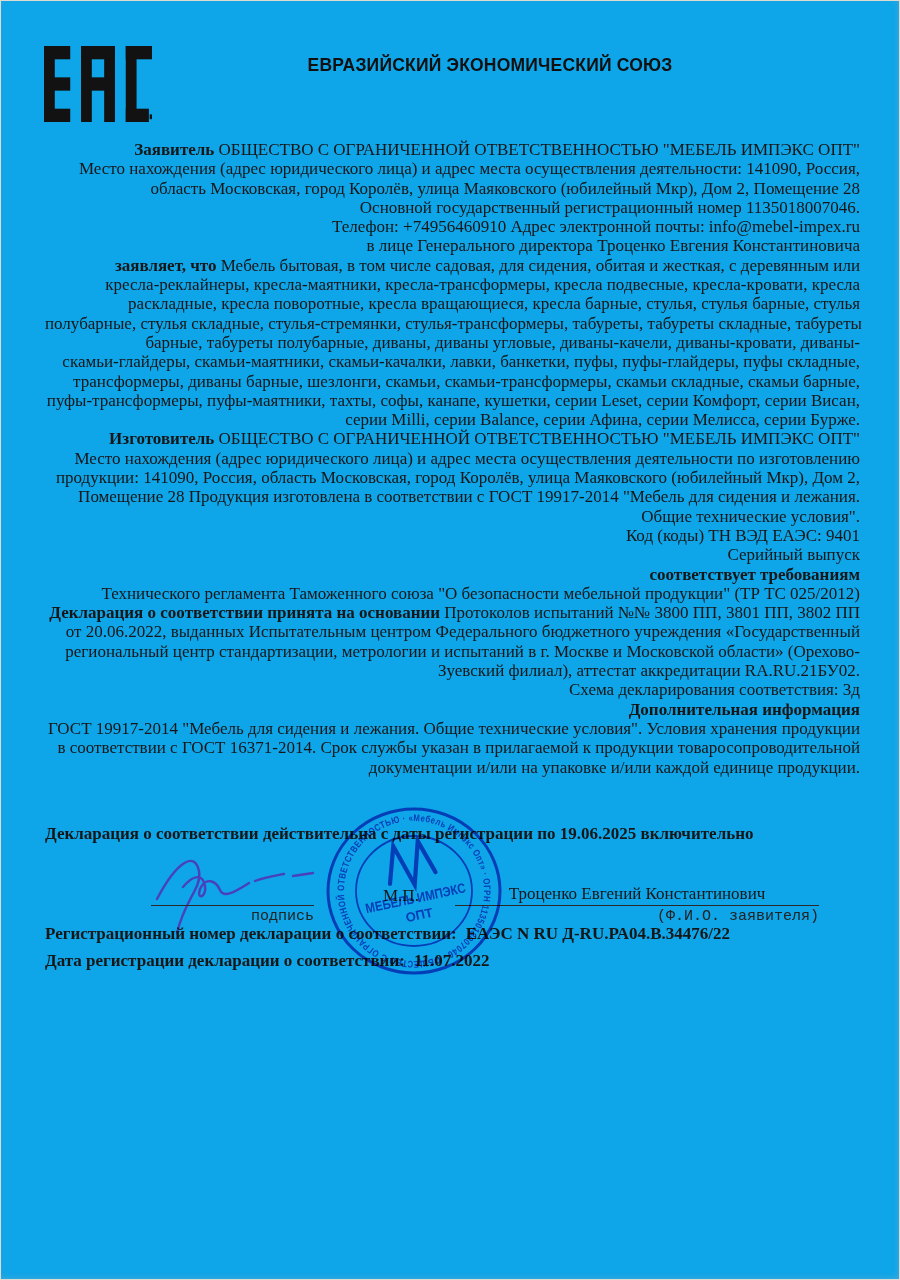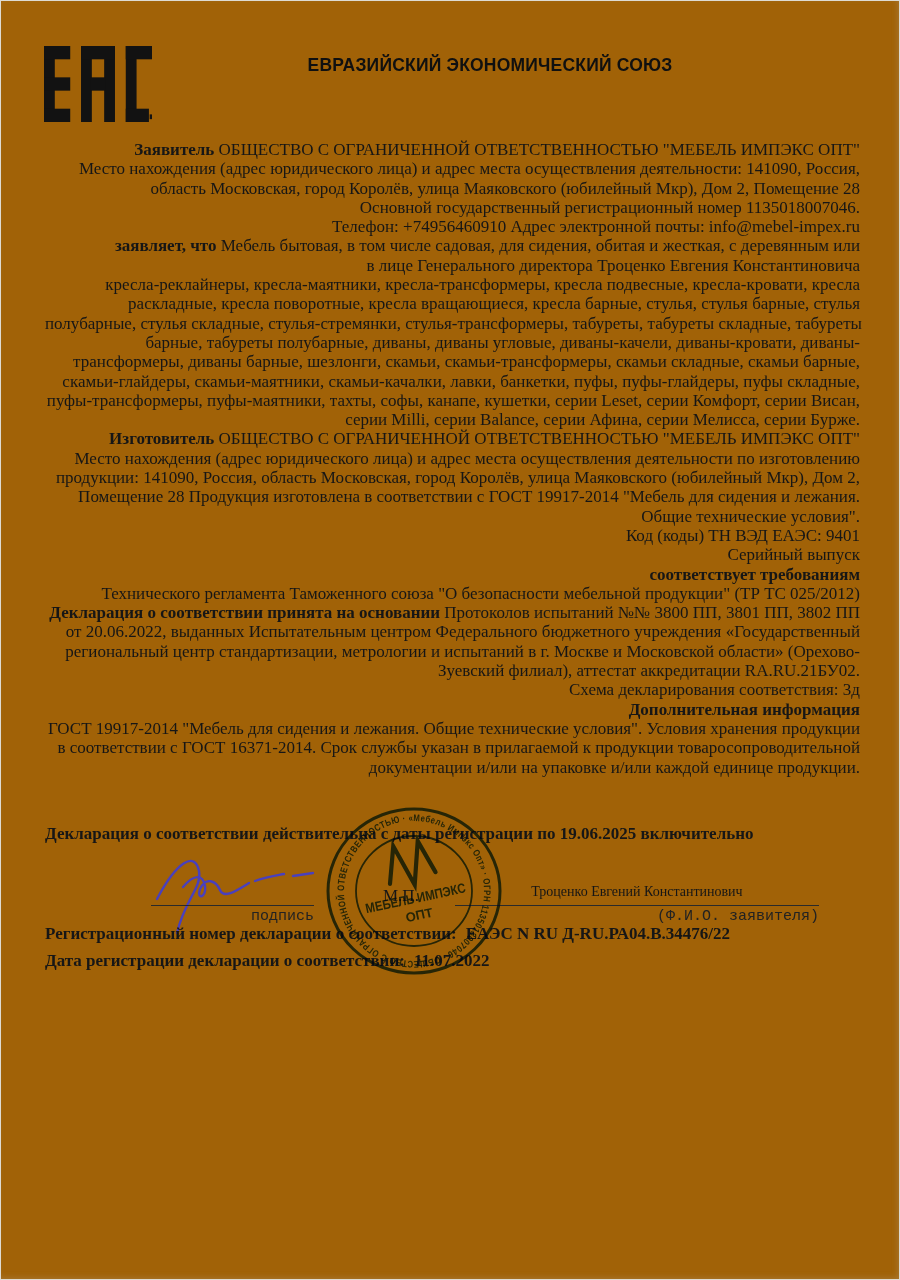--- a/index.html
+++ b/index.html
@@ -1,19 +1,19 @@
 <!DOCTYPE html>
 <html><head>
 <meta charset="utf-8">
 <style>
   html,body{margin:0;padding:0;}
   .page{
     position:relative;
     width:900px;height:1280px;
-    background:#a16207;
+    background:#0ea5e9;
     box-shadow:inset 0 0 0 1px #dedbd2, inset -2px -2px 6px rgba(190,186,170,.25);
     overflow:hidden;
     font-family:"Liberation Serif", serif;
     color:#161616;
   }
   .eac-logo{position:absolute;left:44px;top:46px;width:108px;height:76px;}
   .header{
     position:absolute;left:120px;right:40px;top:50px;
     text-align:center;
     font-family:"Liberation Sans", sans-serif;
@@ -34,21 +34,21 @@
   .sig-svg{position:absolute;left:143px;top:843px;width:212px;height:92px;}
   .rule{position:absolute;border-top:1.6px solid #2a2a2a;height:0;}
   .rule-sign{left:151px;top:905px;width:163px;}
   .rule-fio{left:455px;top:905px;width:364px;}
   .caption{
     position:absolute;font-size:15px;text-align:right;color:#222;font-family:Liberation Mono, monospace;
   }
   .caption-sign{left:151px;top:908px;width:163px;}
   .caption-fio{left:455px;top:908px;width:364px;}
   .mp-label{position:absolute;left:383px;top:886px;font-size:17px;}
-  .fio-name{position:absolute;left:455px;top:884px;width:364px;text-align:center;font-size:14px;white-space:nowrap;}
+  .fio-name{position:absolute;left:455px;top:884px;width:364px;text-align:center;font-size:17px;white-space:nowrap;}
   .reg-line{
     position:absolute;left:45px;font-size:17px;font-weight:bold;white-space:nowrap;
   }
   .reg-num{top:924px;}
   .reg-date{top:951px;}
   .reg-line .val{margin-left:9px;}
   .stamp-svg{
     position:absolute;left:322px;top:804px;width:184px;height:174px;
     mix-blend-mode:multiply;opacity:.92;pointer-events:none;
   }
@@ -82,28 +82,28 @@
   <div class="header">
     <div>ЕВРАЗИЙСКИЙ ЭКОНОМИЧЕСКИЙ СОЮЗ</div>
   </div>
 
   <div class="doc-body">
       <div class="line"><b>Заявитель</b><span> ОБЩЕСТВО С ОГРАНИЧЕННОЙ ОТВЕТСТВЕННОСТЬЮ "МЕБЕЛЬ ИМПЭКС ОПТ"</span></div>
       <div class="line"><span>Место нахождения (адрес юридического лица) и адрес места осуществления деятельности: 141090, Россия,</span></div>
       <div class="line"><span>область Московская, город Королёв, улица Маяковского (юбилейный Мкр), Дом 2, Помещение 28</span></div>
       <div class="line"><span>Основной государственный регистрационный номер 1135018007046.</span></div>
       <div class="line"><span>Телефон: +74956460910 Адрес электронной почты: info@mebel-impex.ru</span></div>
+      <div class="line"><span>в лице Генерального директора Троценко Евгения Константиновича</span></div>
       <div class="line"><b>заявляет, что</b><span> Мебель бытовая, в том числе садовая, для сидения, обитая и жесткая, с деревянным или</span></div>
-      <div class="line"><span>в лице Генерального директора Троценко Евгения Константиновича</span></div>
       <div class="line"><span>кресла-реклайнеры, кресла-маятники, кресла-трансформеры, кресла подвесные, кресла-кровати, кресла</span></div>
       <div class="line"><span>раскладные, кресла поворотные, кресла вращающиеся, кресла барные, стулья, стулья барные, стулья</span></div>
       <div class="line"><span>полубарные, стулья складные, стулья-стремянки, стулья-трансформеры, табуреты, табуреты складные, табуреты</span></div>
       <div class="line"><span>барные, табуреты полубарные, диваны, диваны угловые, диваны-качели, диваны-кровати, диваны-</span></div>
+      <div class="line"><span>скамьи-глайдеры, скамьи-маятники, скамьи-качалки, лавки, банкетки, пуфы, пуфы-глайдеры, пуфы складные,</span></div>
       <div class="line"><span>трансформеры, диваны барные, шезлонги, скамьи, скамьи-трансформеры, скамьи складные, скамьи барные,</span></div>
-      <div class="line"><span>скамьи-глайдеры, скамьи-маятники, скамьи-качалки, лавки, банкетки, пуфы, пуфы-глайдеры, пуфы складные,</span></div>
       <div class="line"><span>пуфы-трансформеры, пуфы-маятники, тахты, софы, канапе, кушетки, серии Leset, серии Комфорт, серии Висан,</span></div>
       <div class="line"><span>серии Milli, серии Balance, серии Афина, серии Мелисса, серии Бурже.</span></div>
       <div class="line"><b>Изготовитель</b><span> ОБЩЕСТВО С ОГРАНИЧЕННОЙ ОТВЕТСТВЕННОСТЬЮ "МЕБЕЛЬ ИМПЭКС ОПТ"</span></div>
       <div class="line"><span>Место нахождения (адрес юридического лица) и адрес места осуществления деятельности по изготовлению</span></div>
       <div class="line"><span>продукции: 141090, Россия, область Московская, город Королёв, улица Маяковского (юбилейный Мкр), Дом 2,</span></div>
       <div class="line"><span>Помещение 28 Продукция изготовлена в соответствии с ГОСТ 19917-2014 "Мебель для сидения и лежания.</span></div>
       <div class="line"><span>Общие технические условия".</span></div>
       <div class="line"><span>Код (коды) ТН ВЭД ЕАЭС: 9401</span></div>
       <div class="line"><span>Серийный выпуск</span></div>
       <div class="line"><b>соответствует требованиям</b></div>

